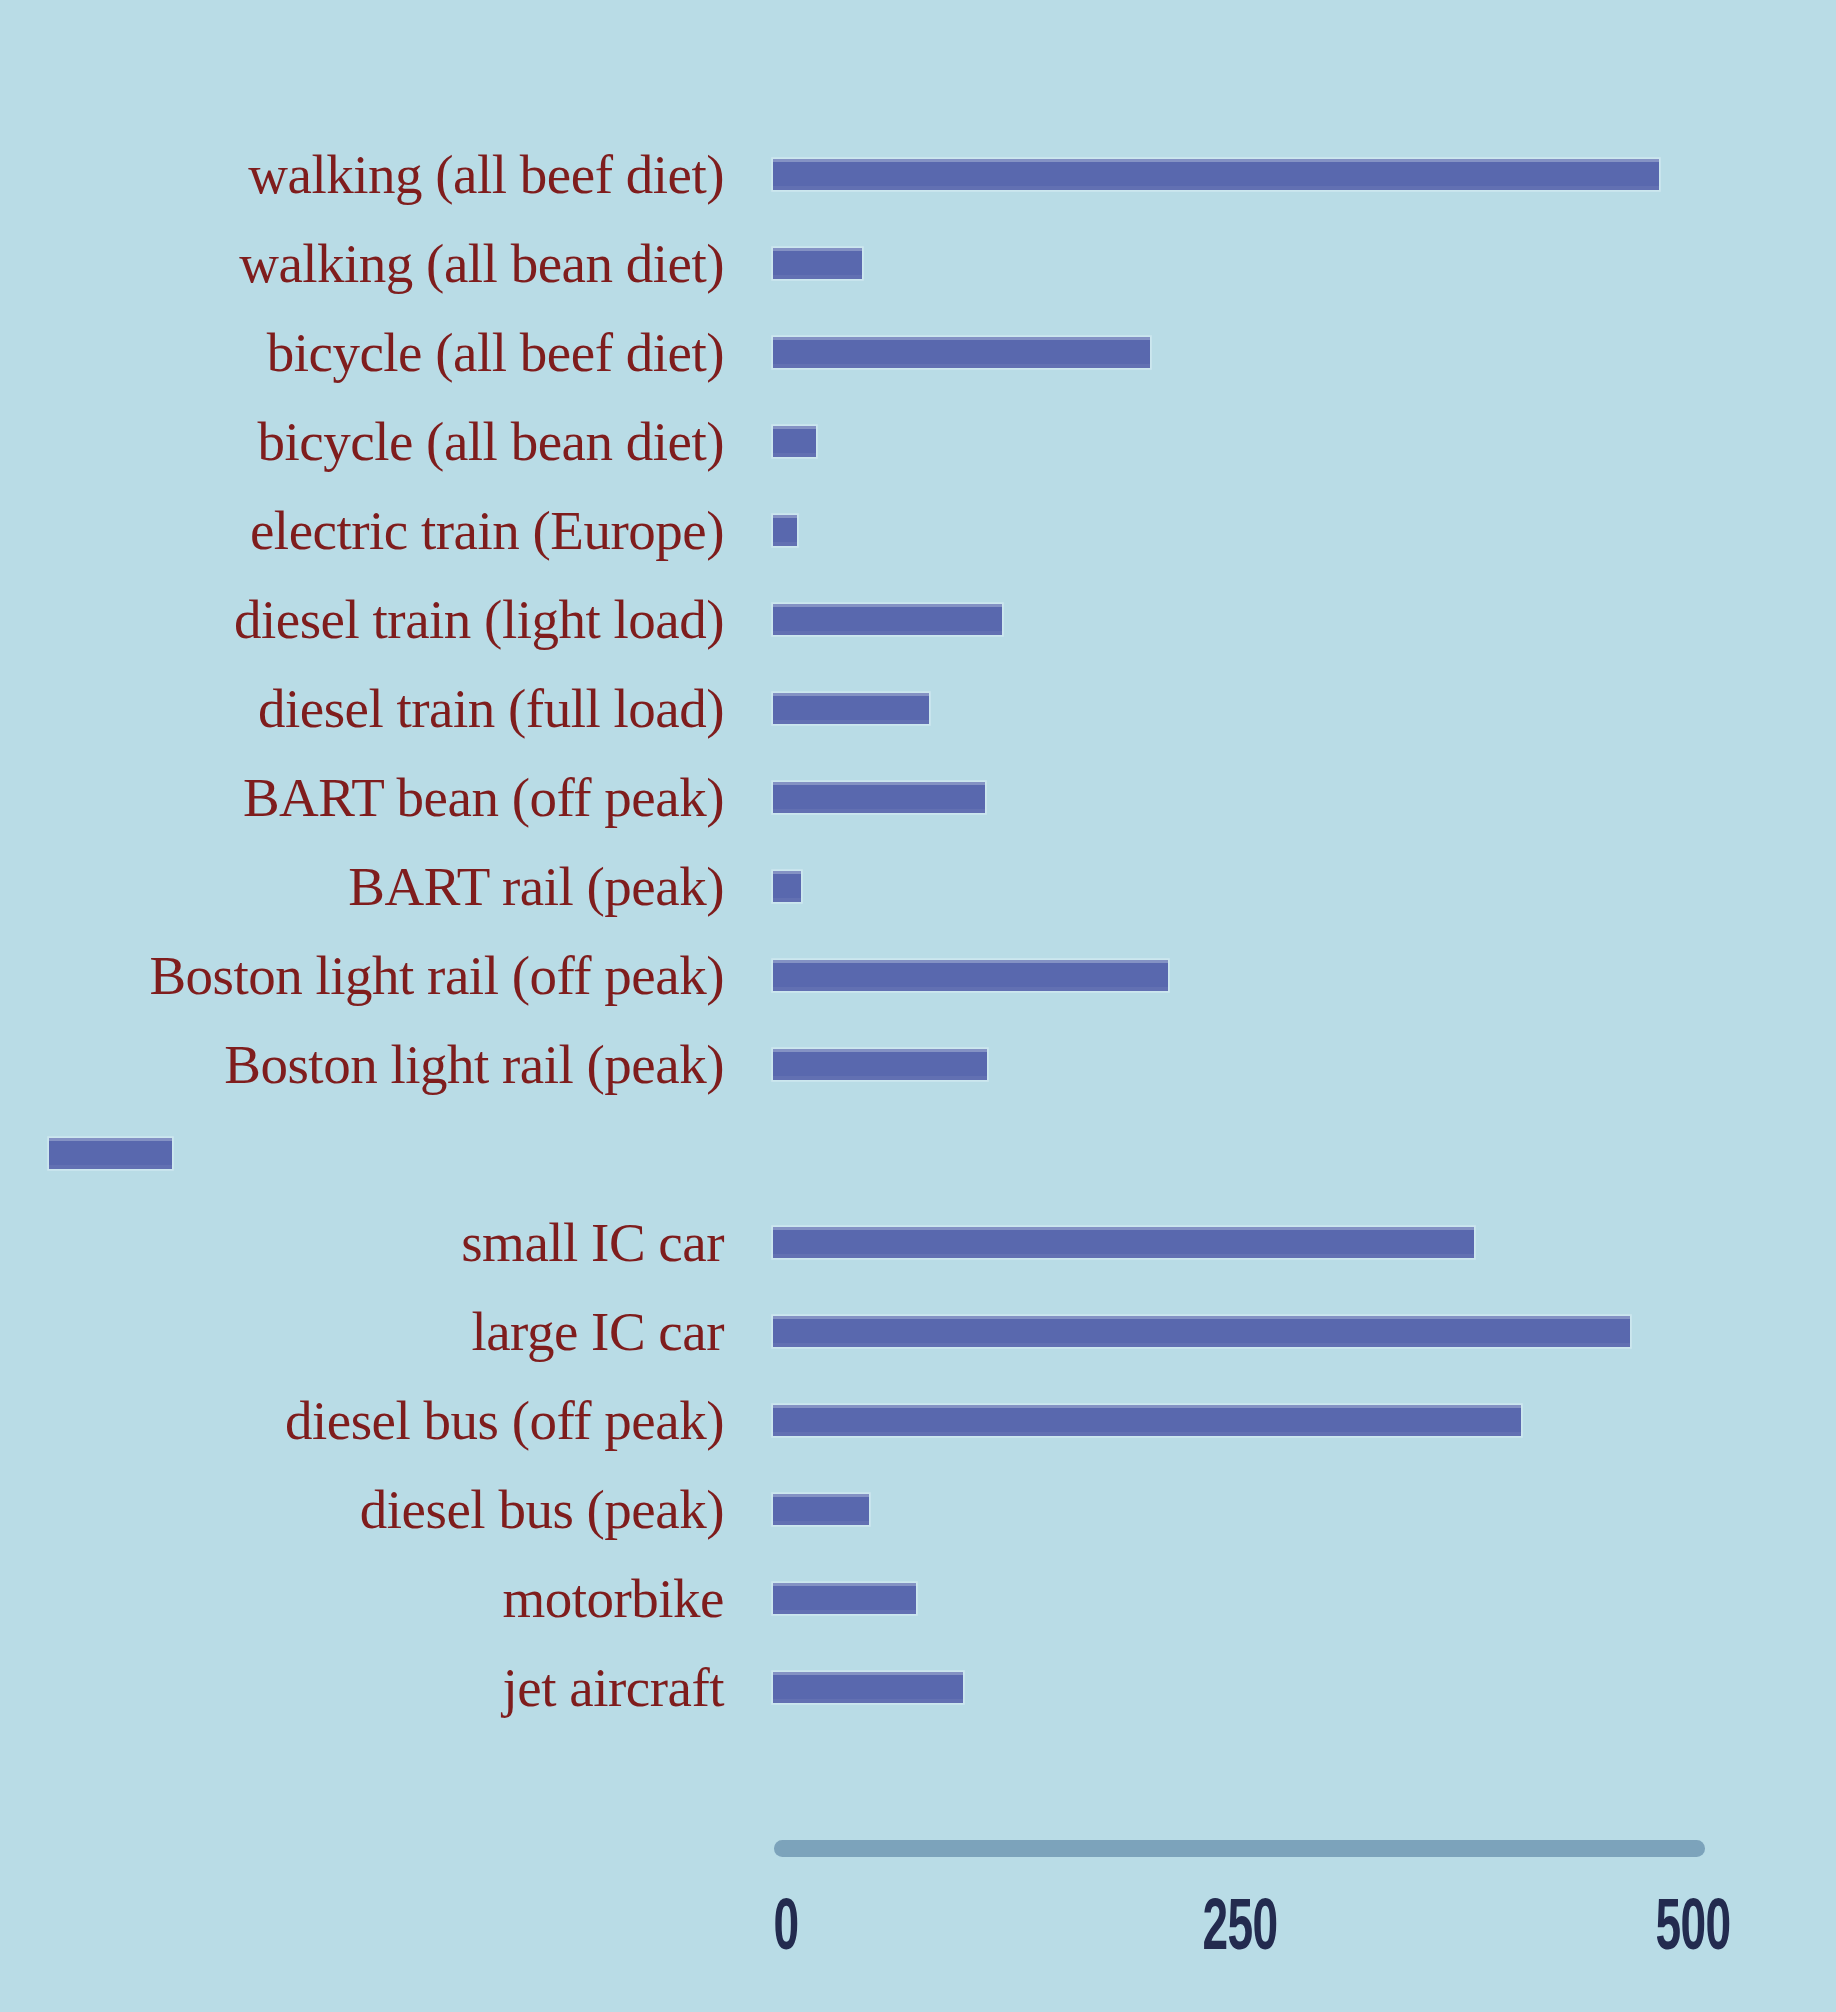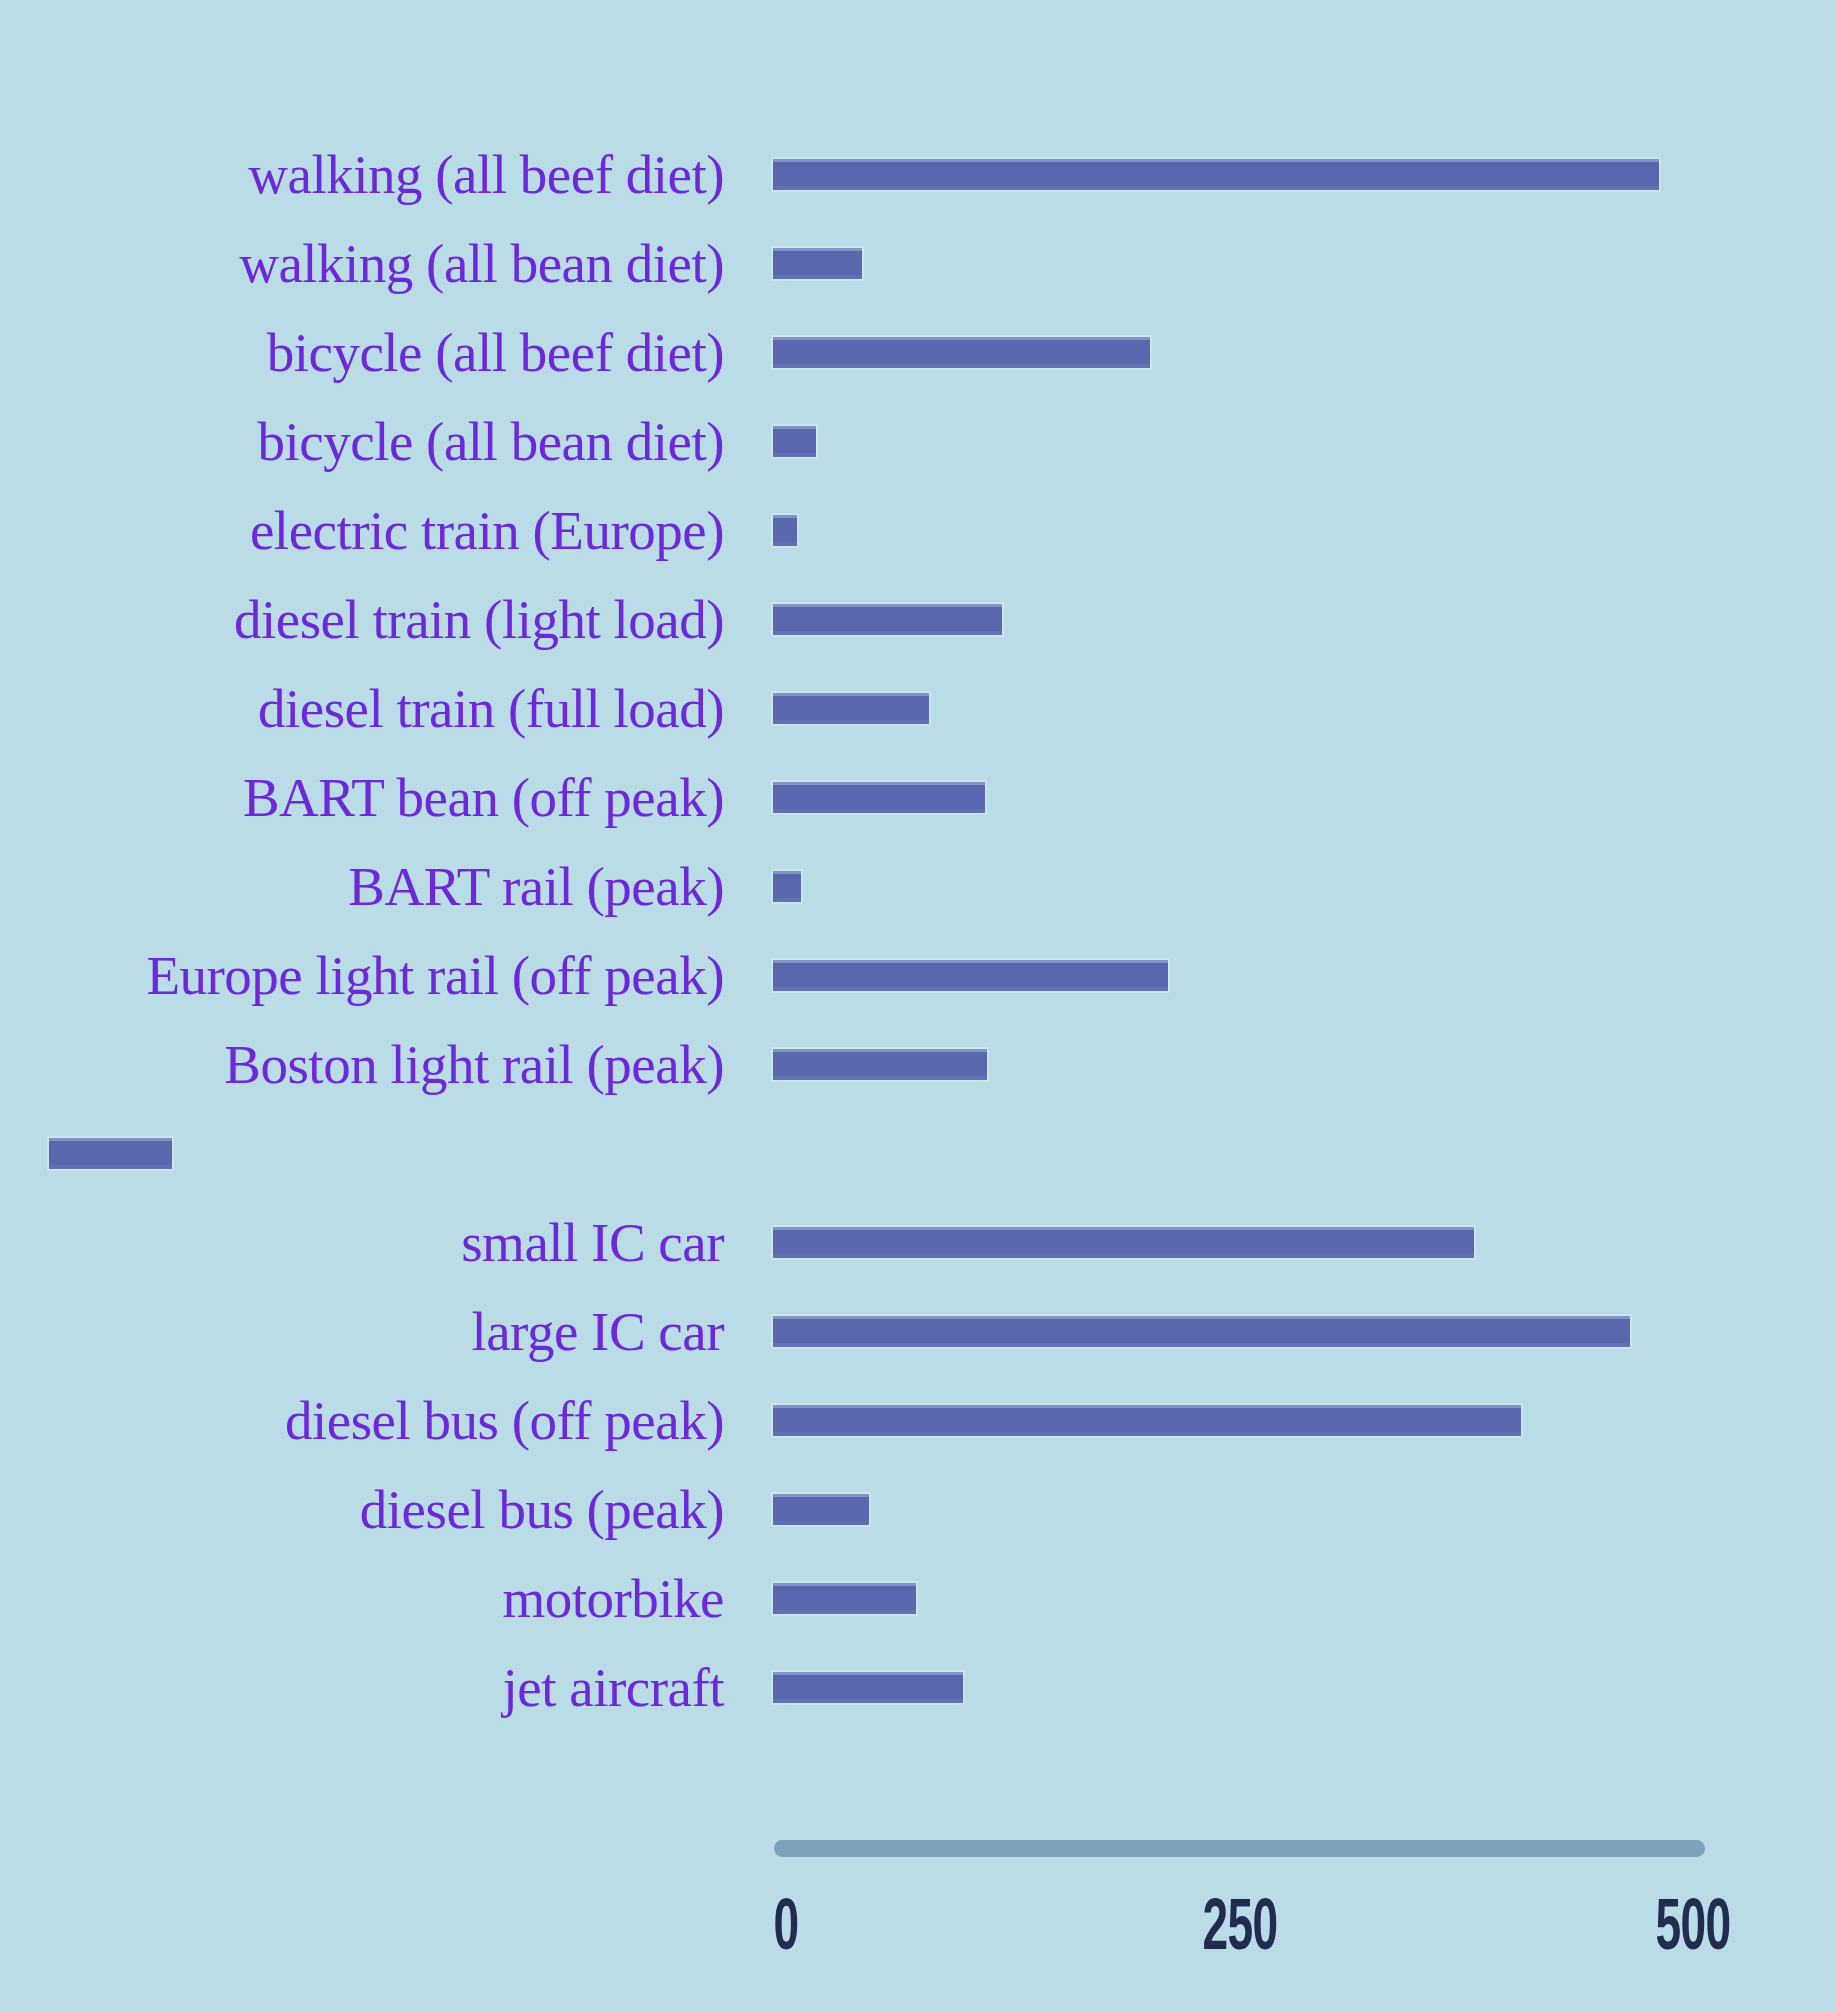--- a/index.html
+++ b/index.html
@@ -30,21 +30,21 @@
     align-items: center;
     height: 89px;
     width: 1837px;
   }
   .row-label {
     width: 724px;
     flex: 0 0 724px;
     text-align: right;
     font-size: 55px;
     line-height: 1;
-    color: #6d28d9;
+    color: #7f1d1d;
     letter-spacing: -0.5px;
     white-space: nowrap;
   }
   .bar-track {
     flex: 1 1 auto;
     height: 31px;
     margin-left: 49px;
     position: relative;
   }
   .bar {
@@ -140,21 +140,21 @@
           <div class="bar" style="width: 212px;"></div>
         </div>
       </div>
       <div class="row">
         <div class="row-label">BART rail (peak)</div>
         <div class="bar-track">
           <div class="bar" style="width: 27.5px;"></div>
         </div>
       </div>
       <div class="row">
-        <div class="row-label">Europe light rail (off peak)</div>
+        <div class="row-label">Boston light rail (off peak)</div>
         <div class="bar-track">
           <div class="bar" style="width: 395px;"></div>
         </div>
       </div>
       <div class="row">
         <div class="row-label">Boston light rail (peak)</div>
         <div class="bar-track">
           <div class="bar" style="width: 214px;"></div>
         </div>
       </div>

